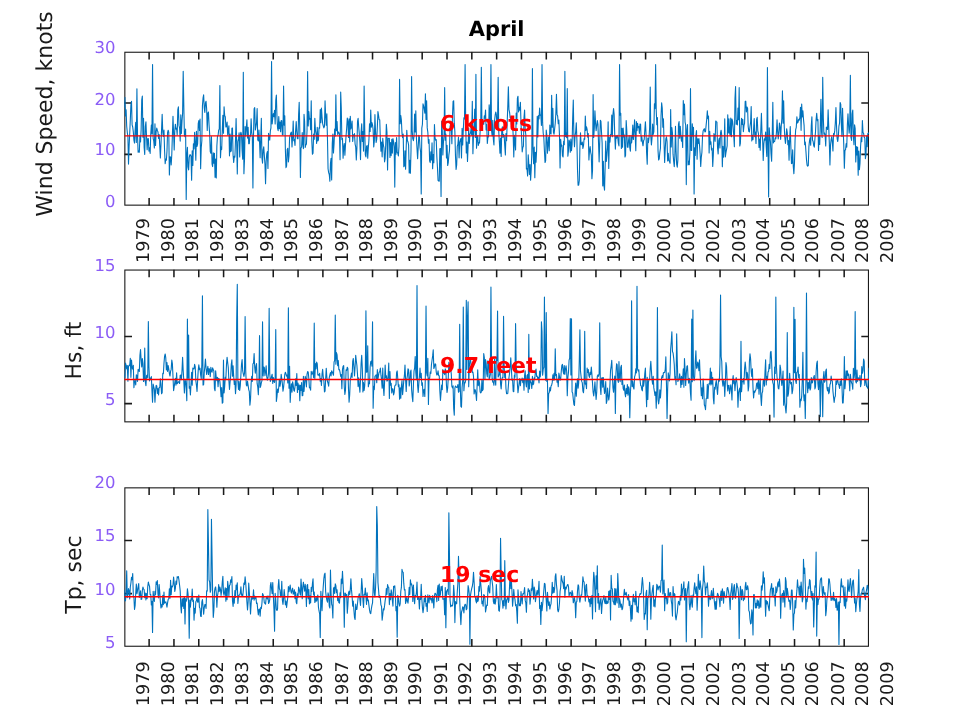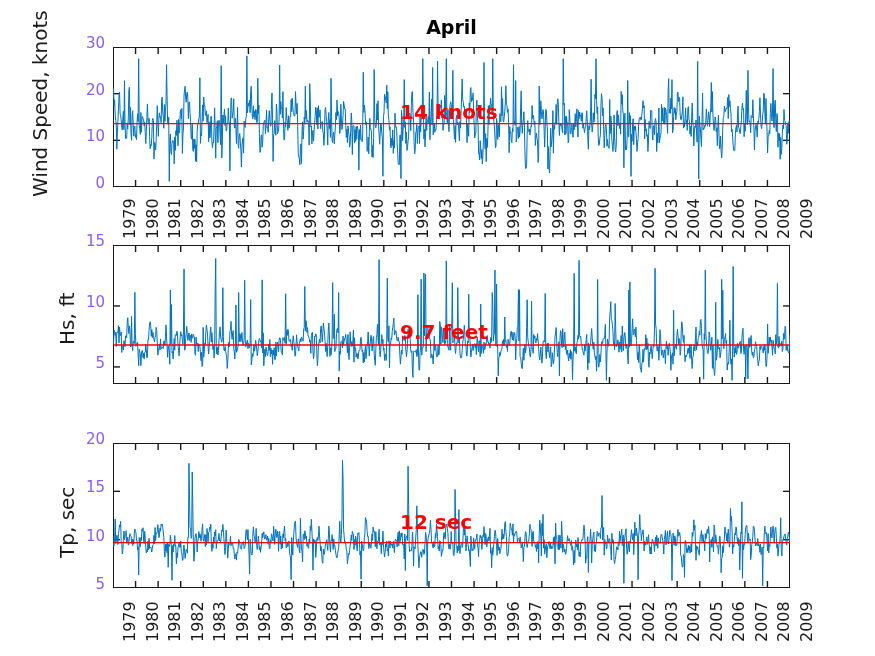--- a/index.html
+++ b/index.html
@@ -151,21 +151,21 @@
         <line x1="609.3000000000001" x2="609.3000000000001" y1="0" y2="7" stroke="#1a1a1a" stroke-width="1.4"></line>
         <line x1="631.8666666666667" x2="631.8666666666667" y1="140" y2="133" stroke="#1a1a1a" stroke-width="1.4"></line>
         <line x1="631.8666666666667" x2="631.8666666666667" y1="0" y2="7" stroke="#1a1a1a" stroke-width="1.4"></line>
         <line x1="654.4333333333334" x2="654.4333333333334" y1="140" y2="133" stroke="#1a1a1a" stroke-width="1.4"></line>
         <line x1="654.4333333333334" x2="654.4333333333334" y1="0" y2="7" stroke="#1a1a1a" stroke-width="1.4"></line>
         <path d="M0.00 50.79L0.55 41.49L1.09 58.39L1.64 52.82L2.19 67.79L2.73 73.52L3.28 77.05L3.82 102.17L4.37 85.89L4.92 74.18L5.46 61.97L6.01 48.24L6.56 45.03L7.10 66.58L7.65 68.46L8.20 72.86L8.74 80.45L9.29 83.07L9.84 71.20L10.38 64.12L10.93 82.61L11.47 33.72L12.02 76.12L12.57 91.40L13.11 90.34L13.66 91.39L14.21 76.53L14.75 82.10L15.30 70.94L15.85 43.88L16.39 40.32L16.94 77.68L17.49 60.53L18.03 86.80L18.58 93.33L19.12 68.16L19.67 63.73L20.22 77.62L20.76 89.16L21.31 79.23L21.86 79.00L22.40 90.36L22.95 87.36L23.50 92.60L24.04 75.11L24.59 66.73L25.13 74.68L25.68 11.67L26.23 78.90L26.77 81.05L27.32 87.45L27.87 65.47L28.41 85.21L28.96 72.77L29.51 69.38L30.05 71.63L30.60 72.89L31.15 78.76L31.69 75.25L32.24 85.48L32.78 96.54L33.33 84.43L33.88 70.45L34.42 56.93L34.97 73.07L35.52 77.04L36.06 71.23L36.61 89.71L37.16 101.73L37.70 97.52L38.25 98.70L38.79 90.42L39.34 73.48L39.89 71.40L40.43 73.29L40.98 112.10L41.53 95.48L42.07 95.88L42.62 103.02L43.17 93.41L43.71 76.11L44.26 58.72L44.81 73.82L45.35 89.32L45.90 71.30L46.44 65.89L46.99 70.39L47.54 69.61L48.08 75.60L48.63 52.87L49.18 50.03L49.72 66.76L50.27 69.58L50.82 81.27L51.36 57.46L51.91 74.44L52.46 63.28L53.00 56.03L53.55 17.73L54.09 48.78L54.64 75.81L55.19 77.28L55.73 70.23L56.28 134.40L56.83 93.09L57.37 86.94L57.92 104.76L58.47 107.47L59.01 96.36L59.56 93.74L60.10 93.67L60.65 95.13L61.20 116.77L61.74 90.09L62.29 103.39L62.84 83.64L63.38 88.39L63.93 73.28L64.48 83.97L65.02 98.72L65.57 72.27L66.12 86.10L66.66 83.81L67.21 65.42L67.75 62.68L68.30 71.65L68.85 61.28L69.39 106.42L69.94 87.23L70.49 80.95L71.03 49.18L71.58 42.26L72.13 39.28L72.67 50.91L73.22 55.27L73.77 46.48L74.31 45.06L74.86 51.82L75.40 71.68L75.95 55.94L76.50 54.85L77.04 66.41L77.59 74.33L78.14 90.70L78.68 92.31L79.23 77.10L79.78 102.22L80.32 104.44L80.87 91.82L81.41 101.45L81.96 92.26L82.51 114.23L83.05 97.63L83.60 114.83L84.15 85.67L84.69 77.03L85.24 76.22L85.79 71.39L86.33 70.14L86.88 30.80L87.43 96.35L87.97 86.59L88.52 88.97L89.06 72.17L89.61 57.87L90.16 74.15L90.70 50.07L91.25 57.97L91.80 59.10L92.34 68.41L92.89 68.07L93.44 63.88L93.98 75.60L94.53 72.01L95.08 67.39L95.62 94.68L96.17 74.77L96.71 90.87L97.26 89.97L97.81 69.62L98.35 69.36L98.90 94.18L99.45 100.67L99.99 95.16L100.54 95.86L101.09 80.32L101.63 60.78L102.18 83.86L102.72 111.17L103.27 81.67L103.82 79.28L104.36 73.67L104.91 95.70L105.46 75.79L106.00 73.19L106.55 75.14L107.10 89.70L107.64 97.69L108.19 18.67L108.74 111.01L109.28 98.29L109.83 67.99L110.37 76.58L110.92 69.05L111.47 61.95L112.01 78.54L112.56 68.79L113.11 83.73L113.65 83.62L114.20 76.10L114.75 76.75L115.29 61.08L115.84 73.26L116.38 76.88L116.93 123.84L117.48 74.89L118.02 51.79L118.57 50.83L119.12 71.22L119.66 68.10L120.21 64.54L120.76 51.72L121.30 80.09L121.85 81.10L122.40 71.30L122.94 82.00L123.49 96.47L124.03 78.80L124.58 60.49L125.13 96.49L125.67 101.34L126.22 89.15L126.77 86.55L127.31 94.41L127.86 102.11L128.41 120.04L128.95 99.82L129.50 92.94L130.05 90.84L130.59 106.14L131.14 74.14L131.68 78.47L132.23 80.41L132.78 71.94L133.32 69.34L133.87 8.87L134.42 65.75L134.96 59.89L135.51 56.16L136.06 59.02L136.60 53.26L137.15 65.68L137.69 44.23L138.24 39.31L138.79 58.91L139.33 69.46L139.88 71.79L140.43 58.86L140.97 69.93L141.52 63.86L142.07 72.65L142.61 62.55L143.16 62.77L143.71 75.41L144.25 75.66L144.80 31.27L145.34 66.73L145.89 58.16L146.44 89.44L146.98 105.42L147.53 103.86L148.08 88.83L148.62 87.85L149.17 100.25L149.72 94.78L150.26 78.14L150.81 76.07L151.36 73.89L151.90 73.11L152.45 86.63L152.99 77.84L153.54 63.15L154.09 80.88L154.63 79.76L155.18 85.28L155.73 71.84L156.27 63.57L156.82 72.46L157.37 79.04L157.91 79.06L158.46 57.08L159.00 45.99L159.55 71.60L160.10 114.41L160.64 87.60L161.19 86.71L161.74 73.60L162.28 83.96L162.83 88.26L163.38 56.99L163.92 63.46L164.47 86.97L165.02 84.79L165.56 84.14L166.11 72.06L166.65 18.07L167.20 67.45L167.75 54.51L168.29 61.32L168.84 60.78L169.39 71.01L169.93 44.63L170.48 81.47L171.03 93.17L171.57 92.29L172.12 74.95L172.67 79.68L173.21 60.56L173.76 71.41L174.30 74.83L174.85 83.32L175.40 68.73L175.94 81.09L176.49 80.28L177.04 69.23L177.58 69.61L178.13 52.59L178.68 64.62L179.22 51.18L179.77 59.36L180.31 65.41L180.86 67.36L181.41 69.27L181.95 68.03L182.50 44.63L183.05 58.26L183.59 66.79L184.14 56.39L184.69 78.53L185.23 106.39L185.78 109.94L186.33 111.68L186.87 117.74L187.42 101.41L187.96 96.81L188.51 116.64L189.06 83.20L189.60 74.87L190.15 92.08L190.70 83.54L191.24 70.37L191.79 76.52L192.34 39.15L192.88 71.87L193.43 63.53L193.97 75.32L194.52 73.03L195.07 73.49L195.61 75.39L196.16 98.17L196.71 36.64L197.25 51.42L197.80 79.90L198.35 78.92L198.89 96.88L199.44 86.78L199.99 83.40L200.53 94.14L201.08 84.76L201.62 76.06L202.17 69.38L202.72 60.36L203.26 63.52L203.81 77.89L204.36 60.97L204.90 81.95L205.45 58.78L206.00 70.24L206.54 68.00L207.09 62.94L207.64 81.68L208.18 75.60L208.73 76.15L209.27 74.47L209.82 83.98L210.37 86.48L210.91 98.35L211.46 87.80L212.01 63.37L212.55 60.60L213.10 68.38L213.65 74.73L214.19 82.93L214.74 98.07L215.28 73.13L215.83 65.44L216.38 81.58L216.92 72.55L217.47 90.37L218.02 31.27L218.56 69.69L219.11 93.77L219.66 95.67L220.20 86.11L220.75 85.19L221.30 96.80L221.84 87.37L222.39 80.18L222.93 65.52L223.48 72.55L224.03 53.02L224.57 68.69L225.12 64.48L225.67 66.56L226.21 71.07L226.76 86.55L227.31 81.07L227.85 57.24L228.40 72.99L228.95 82.51L229.49 79.52L230.04 68.20L230.58 54.47L231.13 57.88L231.68 61.90L232.22 61.97L232.77 79.24L233.32 90.39L233.86 82.21L234.41 95.59L234.96 78.84L235.50 84.80L236.05 87.33L236.59 100.12L237.14 96.93L237.69 83.88L238.23 65.92L238.78 73.08L239.33 107.56L239.87 78.86L240.42 78.73L240.97 78.69L241.51 96.08L242.06 82.64L242.61 94.45L243.15 79.63L243.70 92.16L244.24 79.03L244.79 81.77L245.34 86.22L245.88 123.10L246.43 82.59L246.98 93.15L247.52 78.09L248.07 91.46L248.62 92.15L249.16 94.78L249.71 86.11L250.26 25.20L250.80 65.48L251.35 58.10L251.89 62.17L252.44 73.84L252.99 78.07L253.53 74.87L254.08 104.48L254.63 103.73L255.17 90.00L255.72 106.78L256.27 86.94L256.81 71.39L257.36 80.69L257.90 82.03L258.45 84.82L259.00 110.15L259.54 98.62L260.09 110.45L260.64 90.25L261.18 22.53L261.73 71.72L262.28 79.22L262.82 80.86L263.37 77.13L263.92 56.71L264.46 72.88L265.01 53.79L265.55 78.23L266.10 88.00L266.65 97.20L267.19 86.81L267.74 76.09L268.29 77.60L268.83 87.11L269.38 90.95L269.93 129.27L270.47 69.40L271.02 65.94L271.56 47.37L272.11 49.51L272.66 52.03L273.20 55.99L273.75 38.20L274.30 61.62L274.84 44.71L275.39 69.26L275.94 73.25L276.48 83.21L277.03 79.90L277.58 99.46L278.12 100.78L278.67 91.11L279.21 98.39L279.76 82.93L280.31 106.35L280.85 93.54L281.40 100.93L281.95 66.23L282.49 78.15L283.04 80.54L283.59 79.91L284.13 95.63L284.68 105.05L285.23 116.92L285.77 117.61L286.32 117.68L286.86 88.25L287.41 88.01L287.96 131.60L288.50 63.31L289.05 71.51L289.60 93.91L290.14 82.04L290.69 76.14L291.24 32.67L291.78 80.41L292.33 74.94L292.87 96.65L293.42 85.06L293.97 103.48L294.51 100.77L295.06 93.85L295.61 89.89L296.15 67.68L296.70 66.12L297.25 68.19L297.79 83.72L298.34 58.29L298.89 45.21L299.43 44.59L299.98 65.18L300.52 72.79L301.07 94.63L301.62 107.04L302.16 102.91L302.71 86.00L303.26 84.02L303.80 77.56L304.35 96.49L304.90 82.40L305.44 80.49L305.99 78.88L306.54 96.61L307.08 69.60L307.63 84.85L308.17 71.29L308.72 60.03L309.27 61.28L309.81 11.67L310.36 63.44L310.91 92.01L311.45 82.06L312.00 99.84L312.55 85.72L313.09 69.46L313.64 83.48L314.18 75.09L314.73 74.08L315.28 69.51L315.82 75.97L316.37 45.14L316.92 92.70L317.46 75.43L318.01 67.36L318.56 52.25L319.10 77.93L319.65 20.53L320.20 87.80L320.74 79.19L321.29 76.46L321.83 85.22L322.38 82.65L322.93 82.91L323.47 72.77L324.02 67.84L324.57 14.13L325.11 66.84L325.66 64.66L326.21 64.07L326.75 66.15L327.30 58.25L327.85 60.51L328.39 52.98L328.94 71.08L329.48 66.14L330.03 83.41L330.58 77.16L331.12 77.43L331.67 48.36L332.22 54.98L332.76 69.17L333.31 11.67L333.86 71.66L334.40 76.49L334.95 62.34L335.49 79.47L336.04 84.73L336.59 62.81L337.13 57.73L337.68 54.81L338.23 57.27L338.77 67.82L339.32 63.66L339.87 23.33L340.41 72.50L340.96 81.85L341.51 92.18L342.05 78.59L342.60 95.25L343.14 71.21L343.69 68.29L344.24 78.01L344.78 75.25L345.33 76.17L345.88 85.68L346.42 93.93L346.97 74.37L347.52 80.90L348.06 64.75L348.61 49.83L349.15 31.95L349.70 52.64L350.25 55.17L350.79 60.22L351.34 59.52L351.89 66.43L352.43 66.23L352.98 62.97L353.53 76.48L354.07 95.66L354.62 76.05L355.17 82.21L355.71 89.29L356.26 55.77L356.80 65.72L357.35 42.49L357.90 40.52L358.44 54.84L358.99 50.63L359.54 53.21L360.08 45.91L360.63 64.54L361.18 78.02L361.72 91.04L362.27 87.09L362.82 86.01L363.36 59.87L363.91 53.15L364.45 71.09L365.00 75.30L365.55 106.61L366.09 106.18L366.64 112.96L367.19 93.65L367.73 101.91L368.28 111.50L368.83 102.52L369.37 116.93L369.92 107.02L370.46 92.07L371.01 15.40L371.56 88.12L372.10 101.79L372.65 86.71L373.20 114.58L373.74 91.42L374.29 100.48L374.84 89.30L375.38 58.82L375.93 77.60L376.48 58.10L377.02 61.08L377.57 51.32L378.11 57.63L378.66 57.54L379.21 66.96L379.75 11.67L380.30 64.49L380.85 74.38L381.39 78.15L381.94 90.21L382.49 100.74L383.03 99.25L383.58 71.29L384.13 75.96L384.67 92.38L385.22 83.89L385.76 77.48L386.31 90.02L386.86 66.61L387.40 74.08L387.95 74.81L388.50 39.71L389.04 68.71L389.59 51.45L390.14 73.38L390.68 75.09L391.23 69.92L391.77 64.84L392.32 56.17L392.87 38.71L393.41 57.20L393.96 58.49L394.51 65.55L395.05 62.13L395.60 75.52L396.15 105.69L396.69 79.57L397.24 85.94L397.79 84.92L398.33 94.68L398.88 95.69L399.42 81.53L399.97 84.50L400.52 17.73L401.06 77.16L401.61 73.94L402.16 78.21L402.70 33.55L403.25 95.03L403.80 89.89L404.34 80.33L404.89 81.99L405.44 91.40L405.98 79.51L406.53 89.92L407.07 84.37L407.62 60.57L408.17 43.89L408.71 76.49L409.26 86.30L409.81 76.27L410.35 72.81L410.90 64.69L411.45 80.16L411.99 107.01L412.54 121.37L413.08 121.38L413.63 117.13L414.18 87.34L414.72 73.67L415.27 84.42L415.82 84.51L416.36 82.12L416.91 87.91L417.46 85.43L418.00 78.89L418.55 79.68L419.10 58.50L419.64 71.64L420.19 68.29L420.73 70.59L421.28 77.74L421.83 74.42L422.37 98.49L422.92 89.96L423.47 86.22L424.01 91.48L424.56 93.95L425.11 115.48L425.65 107.88L426.20 39.06L426.74 77.87L427.29 69.44L427.84 53.71L428.38 64.28L428.93 71.83L429.48 67.29L430.02 62.50L430.57 66.01L431.12 82.88L431.66 100.13L432.21 82.03L432.76 62.27L433.30 63.31L433.85 73.58L434.39 83.01L434.94 121.97L435.49 99.64L436.03 121.47L436.58 125.92L437.13 104.72L437.67 81.22L438.22 99.84L438.77 94.05L439.31 87.23L439.86 63.62L440.41 106.17L440.95 78.15L441.50 82.35L442.04 75.39L442.59 75.74L443.14 57.53L443.68 77.37L444.23 57.07L444.78 51.75L445.32 57.05L445.87 75.70L446.42 88.53L446.96 76.59L447.51 78.74L448.05 76.10L448.60 77.71L449.15 83.45L449.69 85.72L450.24 11.67L450.79 57.72L451.33 56.06L451.88 88.05L452.43 69.59L452.97 86.79L453.52 69.37L454.07 77.40L454.61 75.71L455.16 95.71L455.70 94.14L456.25 62.65L456.80 71.36L457.34 86.72L457.89 86.75L458.44 80.45L458.98 76.21L459.53 87.31L460.08 90.38L460.62 76.45L461.17 82.85L461.72 77.99L462.26 66.60L462.81 79.88L463.35 71.70L463.90 61.86L464.45 76.46L464.99 90.09L465.54 63.51L466.09 71.74L466.63 65.11L467.18 69.12L467.73 68.06L468.27 74.34L468.82 65.66L469.36 65.92L469.91 81.28L470.46 77.09L471.00 82.36L471.55 85.56L472.10 80.82L472.64 79.89L473.19 71.27L473.74 63.76L474.28 73.97L474.83 92.16L475.38 102.25L475.92 78.59L476.47 82.74L477.01 78.23L477.56 69.36L478.11 32.20L478.65 76.89L479.20 84.85L479.75 78.44L480.29 65.81L480.84 75.19L481.39 72.70L481.93 47.27L482.48 51.71L483.03 11.67L483.57 53.52L484.12 66.40L484.66 59.93L485.21 89.90L485.76 98.51L486.30 97.37L486.85 91.48L487.40 87.67L487.94 58.23L488.49 46.55L489.04 51.32L489.58 68.66L490.13 60.90L490.67 82.52L491.22 100.79L491.77 88.31L492.31 79.20L492.86 77.36L493.41 81.71L493.95 99.33L494.50 92.45L495.05 98.86L495.59 99.77L496.14 101.38L496.69 52.48L497.23 86.70L497.78 69.06L498.32 73.86L498.87 93.14L499.42 99.51L499.96 104.54L500.51 94.85L501.06 67.91L501.60 90.38L502.15 102.17L502.70 104.90L503.24 98.32L503.79 66.04L504.33 63.46L504.88 78.69L505.43 67.84L505.97 75.79L506.52 81.45L507.07 77.12L507.61 87.13L508.16 44.45L508.71 57.18L509.25 47.70L509.80 63.97L510.35 66.71L510.89 120.81L511.44 71.38L511.98 66.18L512.53 102.90L513.08 99.60L513.62 102.64L514.17 91.58L514.72 33.60L515.26 89.67L515.81 89.73L516.36 65.58L516.90 76.60L517.45 68.68L518.00 129.36L518.54 87.36L519.09 94.24L519.63 76.32L520.18 71.67L520.73 97.70L521.27 79.13L521.82 83.38L522.37 78.95L522.91 84.78L523.46 92.36L524.01 104.33L524.55 96.00L525.10 91.47L525.64 77.26L526.19 72.16L526.74 70.84L527.28 69.99L527.83 72.93L528.38 72.55L528.92 67.02L529.47 61.36L530.02 53.66L530.56 60.96L531.11 58.59L531.66 91.98L532.20 72.46L532.75 84.02L533.29 81.94L533.84 89.35L534.39 87.75L534.93 104.42L535.48 93.92L536.03 74.43L536.57 76.81L537.12 81.50L537.67 62.98L538.21 63.58L538.76 64.06L539.31 87.31L539.85 93.06L540.40 80.79L540.94 78.48L541.49 87.59L542.04 73.68L542.58 71.41L543.13 76.04L543.68 104.53L544.22 86.07L544.77 95.98L545.32 87.67L545.86 61.03L546.41 95.73L546.95 91.73L547.50 88.76L548.05 85.67L548.59 57.40L549.14 73.95L549.69 60.90L550.23 73.86L550.78 75.96L551.33 60.33L551.87 77.29L552.42 61.13L552.97 63.06L553.51 68.50L554.06 76.68L554.60 86.35L555.15 42.71L555.70 31.61L556.24 66.01L556.79 62.65L557.34 66.56L557.88 51.17L558.43 61.79L558.98 32.67L559.52 85.78L560.07 83.24L560.62 69.63L561.16 60.47L561.71 66.12L562.25 61.43L562.80 72.70L563.35 67.18L563.89 64.87L564.44 45.30L564.99 44.99L565.53 54.70L566.08 50.21L566.63 51.32L567.17 68.01L567.72 72.45L568.26 72.96L568.81 68.00L569.36 64.15L569.90 49.82L570.45 81.07L571.00 76.01L571.54 79.95L572.09 70.04L572.64 60.82L573.18 77.16L573.73 72.97L574.28 83.41L574.82 61.62L575.37 59.64L575.91 72.04L576.46 74.17L577.01 87.04L577.55 79.49L578.10 89.54L578.65 71.01L579.19 56.09L579.74 73.93L580.29 79.68L580.83 98.92L581.38 83.92L581.92 79.23L582.47 80.38L583.02 73.02L583.56 86.05L584.11 95.15L584.66 14.33L585.20 85.34L585.75 132.07L586.30 69.20L586.84 77.51L587.39 82.03L587.94 92.69L588.48 99.51L589.03 75.22L589.57 45.96L590.12 82.90L590.67 81.56L591.21 81.67L591.76 78.17L592.31 79.20L592.85 73.40L593.40 61.96L593.95 72.50L594.49 79.24L595.04 73.44L595.59 64.76L596.13 68.30L596.68 79.67L597.22 67.77L597.77 60.78L598.32 35.47L598.86 65.00L599.41 44.63L599.96 68.38L600.50 78.15L601.05 83.50L601.60 77.91L602.14 69.99L602.69 73.48L603.23 84.57L603.78 80.79L604.33 98.58L604.87 79.42L605.42 67.97L605.97 86.45L606.51 101.73L607.06 101.43L607.61 89.09L608.15 104.17L608.70 110.95L609.25 101.20L609.79 80.03L610.34 70.76L610.88 68.75L611.43 59.12L611.98 64.75L612.52 64.01L613.07 61.47L613.62 62.13L614.16 59.48L614.71 50.48L615.26 71.49L615.80 47.60L616.35 59.41L616.90 53.79L617.44 61.29L617.99 66.94L618.53 84.61L619.08 82.19L619.63 90.12L620.17 98.10L620.72 103.11L621.27 104.01L621.81 103.55L622.36 86.27L622.91 80.93L623.45 78.24L624.00 85.09L624.54 67.09L625.09 59.15L625.64 80.21L626.18 81.57L626.73 85.22L627.28 86.72L627.82 79.42L628.37 72.76L628.92 61.44L629.46 56.03L630.01 62.79L630.56 61.60L631.10 89.70L631.65 76.77L632.19 84.34L632.74 65.87L633.29 43.35L633.83 72.78L634.38 77.95L634.93 23.33L635.47 59.81L636.02 75.03L636.57 73.89L637.11 76.03L637.66 85.72L638.21 68.52L638.75 69.31L639.30 70.73L639.84 52.76L640.39 68.35L640.94 82.99L641.48 102.92L642.03 84.84L642.58 79.85L643.12 77.27L643.67 82.27L644.22 90.16L644.76 74.40L645.31 75.58L645.85 71.78L646.40 64.48L646.95 50.73L647.49 67.90L648.04 78.95L648.59 81.68L649.13 76.95L649.68 67.60L650.23 64.92L650.77 46.19L651.32 47.89L651.87 66.43L652.41 77.03L652.96 51.47L653.50 69.54L654.05 84.26L654.60 105.93L655.14 89.77L655.69 89.01L656.24 83.55L656.78 86.78L657.33 66.57L657.88 56.41L658.42 66.86L658.97 74.11L659.51 66.87L660.06 21.50L660.61 77.96L661.15 80.62L661.70 56.43L662.25 53.08L662.79 76.73L663.34 84.52L663.89 66.47L664.43 69.98L664.98 100.23L665.53 86.27L666.07 93.92L666.62 86.58L667.16 112.28L667.71 90.32L668.26 107.37L668.80 101.53L669.35 86.26L669.90 78.08L670.44 81.83L670.99 62.54L671.54 73.51L672.08 74.30L672.63 77.66L673.18 78.54L673.72 97.28L674.27 93.56L674.81 76.62L675.36 86.27L675.91 74.30L676.45 74.30L677.00 73.49" fill="none" stroke="#0072BD" stroke-width="1" stroke-linejoin="round"></path>
         <line x1="0" x2="677" y1="76.53333333333333" y2="76.53333333333333" stroke="#FF0000" stroke-width="1.3"></line>
       </svg>
   </div>
   <div class="ylabel" style="left:28px; top:197px;">Wind Speed, knots</div>
-  <div class="mean-annotation" style="left:400px; top:100px;">14 knots</div>
+  <div class="mean-annotation" style="left:400px; top:100px;">6 knots</div>
 
   <div class="panel" style="left:113px; top:245px; width:677px; height:139px;">
     <div class="axes-frame"></div>
     <svg class="plot-svg" id="svg-p1" width="677" height="139">
         <line x1="0" x2="7" y1="121.9298245614035" y2="121.9298245614035" stroke="#1a1a1a" stroke-width="1.4"></line>
         <line x1="677" x2="670" y1="121.9298245614035" y2="121.9298245614035" stroke="#1a1a1a" stroke-width="1.4"></line>
         <line x1="0" x2="7" y1="60.96491228070175" y2="60.96491228070175" stroke="#1a1a1a" stroke-width="1.4"></line>
         <line x1="677" x2="670" y1="60.96491228070175" y2="60.96491228070175" stroke="#1a1a1a" stroke-width="1.4"></line>
         <line x1="22.566666666666666" x2="22.566666666666666" y1="139" y2="132" stroke="#1a1a1a" stroke-width="1.4"></line>
         <line x1="22.566666666666666" x2="22.566666666666666" y1="0" y2="7" stroke="#1a1a1a" stroke-width="1.4"></line>
@@ -295,21 +295,21 @@
         <line x1="609.3000000000001" x2="609.3000000000001" y1="0" y2="7" stroke="#1a1a1a" stroke-width="1.4"></line>
         <line x1="631.8666666666667" x2="631.8666666666667" y1="145" y2="138" stroke="#1a1a1a" stroke-width="1.4"></line>
         <line x1="631.8666666666667" x2="631.8666666666667" y1="0" y2="7" stroke="#1a1a1a" stroke-width="1.4"></line>
         <line x1="654.4333333333334" x2="654.4333333333334" y1="145" y2="138" stroke="#1a1a1a" stroke-width="1.4"></line>
         <line x1="654.4333333333334" x2="654.4333333333334" y1="0" y2="7" stroke="#1a1a1a" stroke-width="1.4"></line>
         <path d="M0.00 93.42L0.55 103.36L1.09 103.14L1.64 95.00L2.19 75.97L2.73 100.43L3.28 97.02L3.82 92.09L4.37 94.11L4.92 101.54L5.46 90.66L6.01 87.01L6.56 81.88L7.10 84.08L7.65 78.43L8.20 99.10L8.74 100.25L9.29 111.01L9.84 107.50L10.38 96.37L10.93 88.04L11.47 96.80L12.02 93.90L12.57 90.36L13.11 87.58L13.66 100.15L14.21 97.91L14.75 94.17L15.30 101.97L15.85 101.67L16.39 93.97L16.94 90.65L17.49 92.60L18.03 93.04L18.58 100.30L19.12 96.21L19.67 102.50L20.22 96.55L20.76 101.22L21.31 90.14L21.86 86.06L22.40 88.64L22.95 89.89L23.50 97.42L24.04 97.39L24.59 107.01L25.13 103.70L25.68 132.06L26.23 94.50L26.77 100.65L27.32 103.76L27.87 94.64L28.41 97.54L28.96 85.94L29.51 88.28L30.05 84.81L30.60 96.88L31.15 100.51L31.69 88.37L32.24 95.52L32.78 104.26L33.33 109.78L33.88 106.71L34.42 108.84L34.97 98.19L35.52 106.63L36.06 95.31L36.61 105.34L37.16 104.71L37.70 104.01L38.25 105.91L38.79 108.99L39.34 105.11L39.89 101.88L40.43 101.36L40.98 92.33L41.53 100.84L42.07 84.51L42.62 97.54L43.17 89.74L43.71 90.57L44.26 88.98L44.81 81.67L45.35 86.76L45.90 94.66L46.44 91.94L46.99 85.17L47.54 88.20L48.08 81.25L48.63 82.23L49.18 81.06L49.72 84.59L50.27 89.09L50.82 94.15L51.36 108.53L51.91 114.16L52.46 101.38L53.00 108.01L53.55 100.82L54.09 110.07L54.64 99.86L55.19 124.20L55.73 101.15L56.28 103.60L56.83 101.32L57.37 92.17L57.92 96.57L58.47 105.35L59.01 137.23L59.56 102.60L60.10 109.07L60.65 101.24L61.20 102.43L61.74 92.56L62.29 103.80L62.84 102.68L63.38 120.73L63.93 109.98L64.48 114.35L65.02 104.03L65.57 103.13L66.12 99.59L66.66 104.41L67.21 104.34L67.75 97.85L68.30 109.10L68.85 109.91L69.39 117.15L69.94 117.38L70.49 104.42L71.03 102.04L71.58 108.12L72.13 115.41L72.67 109.74L73.22 106.54L73.77 106.65L74.31 110.18L74.86 94.17L75.40 94.41L75.95 20.30L76.50 51.52L77.04 84.25L77.59 86.06L78.14 95.42L78.68 93.18L79.23 29.00L79.78 62.95L80.32 97.59L80.87 118.23L81.41 112.00L81.96 95.03L82.51 91.55L83.05 90.55L83.60 95.96L84.15 109.01L84.69 98.82L85.24 95.65L85.79 88.51L86.33 94.61L86.88 90.76L87.43 92.83L87.97 98.30L88.52 94.14L89.06 86.06L89.61 80.86L90.16 95.95L90.70 98.21L91.25 94.63L91.80 91.28L92.34 103.60L92.89 92.11L93.44 102.07L93.98 85.49L94.53 90.48L95.08 98.90L95.62 89.19L96.17 88.65L96.71 84.03L97.26 86.27L97.81 81.19L98.35 103.00L98.90 108.31L99.45 100.30L99.99 105.32L100.54 93.97L101.09 100.09L101.63 88.97L102.18 93.00L102.72 86.73L103.27 105.54L103.82 99.00L104.36 97.95L104.91 97.91L105.46 95.94L106.00 90.38L106.55 98.02L107.10 97.21L107.64 98.95L108.19 93.90L108.74 87.08L109.28 88.32L109.83 81.41L110.37 86.72L110.92 95.47L111.47 104.33L112.01 111.60L112.56 104.19L113.11 87.15L113.65 95.21L114.20 103.09L114.75 115.19L115.29 105.96L115.84 99.32L116.38 101.70L116.93 101.26L117.48 93.14L118.02 102.69L118.57 98.92L119.12 101.35L119.66 99.79L120.21 105.67L120.76 105.31L121.30 111.48L121.85 116.06L122.40 111.04L122.94 110.64L123.49 117.10L124.03 109.18L124.58 110.24L125.13 105.40L125.67 96.55L126.22 97.64L126.77 100.15L127.31 104.91L127.86 105.56L128.41 106.22L128.95 100.88L129.50 99.09L130.05 101.40L130.59 98.65L131.14 105.59L131.68 104.61L132.23 102.14L132.78 89.44L133.32 86.50L133.87 92.10L134.42 96.76L134.96 86.58L135.51 99.28L136.06 111.15L136.60 130.82L137.15 96.29L137.69 102.15L138.24 110.93L138.79 112.04L139.33 110.58L139.88 90.36L140.43 83.87L140.97 92.28L141.52 93.39L142.07 99.58L142.61 98.28L143.16 85.39L143.71 102.70L144.25 106.47L144.80 101.17L145.34 93.04L145.89 98.99L146.44 106.84L146.98 103.51L147.53 109.29L148.08 104.67L148.62 99.94L149.17 90.18L149.72 94.81L150.26 91.66L150.81 88.81L151.36 94.07L151.90 96.22L152.45 93.60L152.99 91.69L153.54 97.12L154.09 96.20L154.63 93.09L155.18 101.20L155.73 95.31L156.27 104.61L156.82 105.84L157.37 96.80L157.91 99.86L158.46 90.78L159.00 92.39L159.55 95.77L160.10 98.08L160.64 83.38L161.19 91.41L161.74 101.35L162.28 90.73L162.83 86.25L163.38 90.62L163.92 94.50L164.47 88.09L165.02 93.76L165.56 108.28L166.11 89.30L166.65 88.38L167.20 101.32L167.75 92.89L168.29 106.09L168.84 98.61L169.39 105.06L169.93 90.93L170.48 94.73L171.03 87.41L171.57 83.12L172.12 97.83L172.67 95.14L173.21 104.75L173.76 103.40L174.30 99.50L174.85 103.47L175.40 100.68L175.94 97.89L176.49 108.90L177.04 112.42L177.58 115.04L178.13 136.58L178.68 94.57L179.22 104.73L179.77 112.09L180.31 98.46L180.86 90.16L181.41 82.99L181.95 79.15L182.50 78.08L183.05 94.95L183.59 99.61L184.14 102.60L184.69 104.44L185.23 95.86L185.78 98.43L186.33 108.04L186.87 109.75L187.42 75.25L187.96 96.27L188.51 106.29L189.06 108.23L189.60 118.78L190.15 92.15L190.70 90.92L191.24 96.52L191.79 87.80L192.34 89.44L192.88 95.72L193.43 93.12L193.97 103.08L194.52 100.28L195.07 104.80L195.61 105.27L196.16 95.96L196.71 100.34L197.25 83.36L197.80 87.57L198.35 76.27L198.89 87.44L199.44 98.92L199.99 127.14L200.53 96.08L201.08 96.45L201.62 98.92L202.17 97.42L202.72 114.48L203.26 106.97L203.81 96.11L204.36 94.43L204.90 97.56L205.45 92.79L206.00 83.23L206.54 93.03L207.09 99.01L207.64 107.98L208.18 103.49L208.73 111.63L209.27 118.22L209.82 120.16L210.37 106.11L210.91 111.10L211.46 111.10L212.01 105.59L212.55 100.38L213.10 98.99L213.65 96.76L214.19 102.36L214.74 107.34L215.28 96.17L215.83 83.01L216.38 90.04L216.92 102.21L217.47 109.15L218.02 97.20L218.56 97.64L219.11 91.62L219.66 99.04L220.20 106.55L220.75 95.88L221.30 103.20L221.84 102.45L222.39 107.30L222.93 111.44L223.48 114.11L224.03 114.81L224.57 110.63L225.12 107.35L225.67 105.11L226.21 91.49L226.76 78.34L227.31 95.90L227.85 99.79L228.40 91.53L228.95 75.85L229.49 17.40L230.04 34.98L230.58 86.29L231.13 92.93L231.68 100.17L232.22 98.68L232.77 100.94L233.32 106.84L233.86 108.36L234.41 120.83L234.96 116.00L235.50 110.51L236.05 111.52L236.59 107.83L237.14 102.99L237.69 99.84L238.23 92.04L238.78 97.49L239.33 88.40L239.87 90.45L240.42 91.12L240.97 106.63L241.51 96.62L242.06 102.24L242.61 93.27L243.15 95.59L243.70 102.84L244.24 107.99L244.79 90.08L245.34 90.75L245.88 89.51L246.43 97.92L246.98 112.14L247.52 108.38L248.07 136.21L248.62 98.15L249.16 100.51L249.71 105.61L250.26 107.95L250.80 105.98L251.35 94.53L251.89 91.01L252.44 74.55L252.99 77.06L253.53 77.19L254.08 87.60L254.63 93.40L255.17 93.00L255.72 105.57L256.27 103.43L256.81 99.54L257.36 103.14L257.90 105.27L258.45 99.72L259.00 90.92L259.54 97.47L260.09 84.13L260.64 88.45L261.18 87.87L261.73 90.92L262.28 103.75L262.82 88.78L263.37 99.08L263.92 105.77L264.46 98.46L265.01 99.11L265.55 95.94L266.10 86.23L266.65 102.06L267.19 99.24L267.74 101.60L268.29 110.67L268.83 99.21L269.38 102.03L269.93 88.07L270.47 101.35L271.02 109.34L271.56 114.07L272.11 109.67L272.66 100.99L273.20 103.94L273.75 98.13L274.30 108.01L274.84 105.59L275.39 112.86L275.94 97.72L276.48 102.42L277.03 105.06L277.58 98.17L278.12 100.35L278.67 102.42L279.21 101.15L279.76 105.14L280.31 98.32L280.85 102.47L281.40 109.58L281.95 98.63L282.49 96.28L283.04 96.68L283.59 98.36L284.13 103.94L284.68 92.55L285.23 89.18L285.77 102.78L286.32 87.92L286.86 98.81L287.41 97.37L287.96 90.17L288.50 93.63L289.05 89.85L289.60 101.81L290.14 101.83L290.69 101.13L291.24 115.90L291.78 91.06L292.33 127.60L292.87 94.39L293.42 94.24L293.97 92.70L294.51 97.37L295.06 23.20L295.61 61.49L296.15 102.56L296.70 108.55L297.25 107.19L297.79 107.76L298.34 107.87L298.89 103.63L299.43 89.11L299.98 96.82L300.52 122.98L301.07 103.90L301.62 105.57L302.16 105.83L302.71 95.04L303.26 87.28L303.80 62.83L304.35 80.41L304.90 102.09L305.44 115.38L305.99 124.81L306.54 113.42L307.08 112.00L307.63 108.69L308.17 109.17L308.72 114.21L309.27 107.81L309.81 106.37L310.36 106.68L310.91 111.38L311.45 110.44L312.00 100.47L312.55 89.43L313.09 92.20L313.64 97.82L314.18 142.65L314.73 98.20L315.28 94.61L315.82 92.02L316.37 90.14L316.92 86.15L317.46 77.33L318.01 85.95L318.56 99.21L319.10 99.73L319.65 103.49L320.20 105.09L320.74 98.53L321.29 103.85L321.83 102.55L322.38 90.31L322.93 94.54L323.47 81.23L324.02 87.16L324.57 93.60L325.11 105.75L325.66 103.53L326.21 108.10L326.75 97.59L327.30 98.07L327.85 101.46L328.39 113.38L328.94 110.16L329.48 106.96L330.03 107.43L330.58 92.20L331.12 89.36L331.67 94.70L332.22 96.13L332.76 84.81L333.31 82.86L333.86 80.96L334.40 85.66L334.95 90.20L335.49 103.70L336.04 105.80L336.59 101.25L337.13 106.25L337.68 103.19L338.23 88.42L338.77 100.64L339.32 100.16L339.87 99.83L340.41 111.95L340.96 112.64L341.51 105.42L342.05 46.40L342.60 77.22L343.14 102.12L343.69 103.25L344.24 109.91L344.78 103.01L345.33 107.72L345.88 66.70L346.42 102.52L346.97 110.54L347.52 102.48L348.06 101.48L348.61 98.98L349.15 104.60L349.70 102.60L350.25 89.08L350.79 76.76L351.34 92.09L351.89 84.14L352.43 94.53L352.98 108.01L353.53 101.33L354.07 92.84L354.62 99.47L355.17 101.89L355.71 107.71L356.26 106.58L356.80 113.02L357.35 123.58L357.90 93.10L358.44 100.84L358.99 107.72L359.54 106.08L360.08 107.64L360.63 94.87L361.18 101.15L361.72 106.13L362.27 96.89L362.82 97.00L363.36 95.57L363.91 91.08L364.45 102.80L365.00 104.91L365.55 113.62L366.09 99.66L366.64 97.34L367.19 92.00L367.73 94.73L368.28 93.52L368.83 106.36L369.37 100.22L369.92 92.32L370.46 93.65L371.01 83.54L371.56 92.26L372.10 101.59L372.65 90.61L373.20 93.92L373.74 103.96L374.29 99.92L374.84 95.92L375.38 93.75L375.93 98.02L376.48 93.80L377.02 85.35L377.57 110.16L378.11 107.57L378.66 124.73L379.21 104.60L379.75 112.28L380.30 106.76L380.85 100.50L381.39 93.89L381.94 87.27L382.49 87.73L383.03 96.27L383.58 102.66L384.13 112.37L384.67 95.56L385.22 101.92L385.76 107.31L386.31 104.20L386.86 110.67L387.40 107.69L387.95 105.77L388.50 97.82L389.04 86.29L389.59 96.30L390.14 90.96L390.68 95.68L391.23 91.97L391.77 80.94L392.32 78.56L392.87 88.47L393.41 93.70L393.96 111.46L394.51 113.19L395.05 111.08L395.60 105.45L396.15 94.64L396.69 91.12L397.24 80.32L397.79 83.44L398.33 85.88L398.88 87.50L399.42 92.18L399.97 80.90L400.52 99.96L401.06 90.75L401.61 92.53L402.16 90.53L402.70 88.94L403.25 88.36L403.80 90.31L404.34 98.89L404.89 96.45L405.44 95.43L405.98 96.32L406.53 99.63L407.07 93.92L407.62 96.29L408.17 104.96L408.71 102.80L409.26 100.30L409.81 104.95L410.35 118.64L410.90 104.39L411.45 103.68L411.99 94.39L412.54 88.58L413.08 89.65L413.63 100.94L414.18 104.48L414.72 100.56L415.27 97.69L415.82 98.07L416.36 90.95L416.91 81.31L417.46 85.55L418.00 86.00L418.55 94.59L419.10 103.44L419.64 89.50L420.19 88.24L420.73 98.26L421.28 98.54L421.83 99.56L422.37 104.21L422.92 101.91L423.47 108.49L424.01 100.37L424.56 105.83L425.11 98.40L425.65 119.76L426.20 91.21L426.74 77.16L427.29 81.98L427.84 95.20L428.38 113.04L428.93 80.44L429.48 92.45L430.02 71.33L430.57 105.14L431.12 96.59L431.66 111.17L432.21 107.23L432.76 102.78L433.30 100.93L433.85 114.70L434.39 106.59L434.94 102.64L435.49 101.17L436.03 98.45L436.58 103.87L437.13 105.72L437.67 100.10L438.22 105.89L438.77 103.47L439.31 105.52L439.86 104.81L440.41 94.52L440.95 101.89L441.50 93.64L442.04 120.67L442.59 80.04L443.14 91.72L443.68 92.48L444.23 103.49L444.78 104.47L445.32 106.76L445.87 92.05L446.42 106.65L446.96 92.29L447.51 102.50L448.05 105.20L448.60 78.30L449.15 91.30L449.69 109.26L450.24 101.21L450.79 104.11L451.33 109.06L451.88 106.07L452.43 111.33L452.97 110.35L453.52 105.48L454.07 98.09L454.61 92.62L455.16 97.95L455.70 97.47L456.25 95.54L456.80 98.48L457.34 100.74L457.89 102.50L458.44 97.50L458.98 107.34L459.53 103.41L460.08 110.49L460.62 121.79L461.17 107.38L461.72 119.79L462.26 102.32L462.81 97.17L463.35 104.00L463.90 101.26L464.45 106.86L464.99 94.58L465.54 103.05L466.09 113.11L466.63 108.89L467.18 113.99L467.73 100.06L468.27 98.76L468.82 96.66L469.36 97.22L469.91 96.00L470.46 88.39L471.00 82.14L471.55 88.42L472.10 99.76L472.64 120.21L473.19 114.67L473.74 115.07L474.28 96.62L474.83 93.70L475.38 129.55L475.92 100.93L476.47 99.99L477.01 97.28L477.56 86.35L478.11 96.17L478.65 119.83L479.20 102.50L479.75 96.21L480.29 91.94L480.84 88.99L481.39 108.11L481.93 102.27L482.48 108.79L483.03 99.05L483.57 98.92L484.12 88.27L484.66 89.49L485.21 93.32L485.76 90.83L486.30 89.84L486.85 90.92L487.40 95.41L487.94 84.72L488.49 84.49L489.04 52.50L489.58 97.06L490.13 91.48L490.67 84.41L491.22 112.22L491.77 96.55L492.31 100.71L492.86 99.66L493.41 105.97L493.95 105.02L494.50 92.05L495.05 97.61L495.59 99.19L496.14 95.66L496.69 95.96L497.23 103.31L497.78 106.43L498.32 117.08L498.87 90.29L499.42 99.01L499.96 96.54L500.51 97.34L501.06 117.33L501.60 120.58L502.15 116.78L502.70 113.62L503.24 107.41L503.79 103.69L504.33 104.81L504.88 107.03L505.43 98.62L505.97 102.60L506.52 88.02L507.07 98.69L507.61 92.71L508.16 91.75L508.71 85.96L509.25 102.49L509.80 93.86L510.35 91.97L510.89 140.31L511.44 98.28L511.98 93.28L512.53 88.78L513.08 85.72L513.62 105.42L514.17 111.18L514.72 106.11L515.26 98.48L515.81 105.10L516.36 108.91L516.90 97.95L517.45 99.40L518.00 91.57L518.54 86.73L519.09 93.37L519.63 96.76L520.18 90.53L520.73 111.66L521.27 99.19L521.82 79.13L522.37 90.47L522.91 92.77L523.46 85.11L524.01 89.83L524.55 94.42L525.10 136.64L525.64 92.32L526.19 87.11L526.74 71.53L527.28 84.97L527.83 87.20L528.38 97.82L528.92 90.72L529.47 90.92L530.02 86.80L530.56 94.24L531.11 108.07L531.66 98.29L532.20 99.91L532.75 102.11L533.29 97.94L533.84 93.87L534.39 101.32L534.93 99.91L535.48 91.72L536.03 99.82L536.57 105.68L537.12 110.98L537.67 103.90L538.21 110.90L538.76 100.08L539.31 96.29L539.85 97.65L540.40 99.54L540.94 102.04L541.49 108.56L542.04 98.17L542.58 94.21L543.13 102.83L543.68 92.20L544.22 95.99L544.77 105.33L545.32 94.84L545.86 98.67L546.41 99.22L546.95 100.40L547.50 99.03L548.05 91.63L548.59 91.08L549.14 93.96L549.69 97.30L550.23 101.70L550.78 111.01L551.33 96.37L551.87 92.69L552.42 87.39L552.97 101.91L553.51 100.10L554.06 91.20L554.60 88.35L555.15 100.12L555.70 100.90L556.24 94.29L556.79 87.30L557.34 90.40L557.88 91.62L558.43 97.04L558.98 137.51L559.52 105.08L560.07 90.09L560.62 94.23L561.16 102.20L561.71 92.85L562.25 94.67L562.80 103.07L563.35 100.73L563.89 101.67L564.44 90.23L564.99 86.45L565.53 93.14L566.08 92.87L566.63 89.44L567.17 92.45L567.72 112.03L568.26 113.16L568.81 119.99L569.36 124.16L569.90 123.51L570.45 111.44L571.00 114.92L571.54 134.31L572.09 97.78L572.64 97.54L573.18 102.99L573.73 109.63L574.28 105.53L574.82 109.58L575.37 102.22L575.91 107.37L576.46 103.21L577.01 110.08L577.55 108.17L578.10 100.75L578.65 109.00L579.19 89.54L579.74 93.48L580.29 88.31L580.83 76.79L581.38 87.07L581.92 82.34L582.47 101.14L583.02 117.28L583.56 102.81L584.11 106.07L584.66 103.86L585.20 107.00L585.75 109.88L586.30 112.27L586.84 99.18L587.39 92.86L587.94 91.20L588.48 87.56L589.03 98.64L589.57 91.89L590.12 91.61L590.67 99.95L591.21 98.12L591.76 107.92L592.31 90.55L592.85 95.71L593.40 93.97L593.95 87.52L594.49 85.99L595.04 90.48L595.59 83.40L596.13 89.84L596.68 119.03L597.22 100.33L597.77 97.94L598.32 96.40L598.86 104.42L599.41 93.86L599.96 98.20L600.50 108.87L601.05 82.09L601.60 85.30L602.14 99.63L602.69 91.88L603.23 95.75L603.78 101.47L604.33 103.82L604.87 102.76L605.42 111.12L605.97 104.83L606.51 93.34L607.06 93.37L607.61 104.99L608.15 129.74L608.70 115.53L609.25 114.32L609.79 102.87L610.34 109.68L610.88 99.90L611.43 93.97L611.98 84.02L612.52 90.80L613.07 91.43L613.62 98.00L614.16 89.87L614.71 99.44L615.26 86.12L615.80 92.83L616.35 104.12L616.90 101.36L617.44 65.50L617.99 78.40L618.53 73.47L619.08 88.00L619.63 110.73L620.17 101.67L620.72 103.98L621.27 97.54L621.81 90.46L622.36 91.93L622.91 83.90L623.45 84.74L624.00 93.79L624.54 100.48L625.09 94.66L625.64 102.49L626.18 96.65L626.73 126.97L627.28 108.20L627.82 89.46L628.37 90.74L628.92 58.84L629.46 135.28L630.01 100.30L630.56 106.77L631.10 101.50L631.65 101.69L632.19 91.50L632.74 84.46L633.29 82.73L633.83 82.36L634.38 93.90L634.93 99.83L635.47 90.23L636.02 95.43L636.57 97.38L637.11 95.96L637.66 116.68L638.21 111.95L638.75 101.46L639.30 99.16L639.84 93.12L640.39 83.17L640.94 83.60L641.48 88.31L642.03 96.02L642.58 102.97L643.12 100.54L643.67 100.38L644.22 102.52L644.76 95.55L645.31 103.06L645.85 101.21L646.40 102.17L646.95 109.33L647.49 101.17L648.04 111.68L648.59 110.93L649.13 104.30L649.68 142.85L650.23 104.05L650.77 104.83L651.32 89.63L651.87 83.13L652.41 90.56L652.96 90.64L653.50 89.55L654.05 99.05L654.60 107.91L655.14 90.64L655.69 109.90L656.24 101.52L656.78 103.49L657.33 96.11L657.88 83.99L658.42 93.10L658.97 94.78L659.51 88.16L660.06 82.90L660.61 89.30L661.15 100.04L661.70 90.67L662.25 85.16L662.79 84.33L663.34 94.41L663.89 105.17L664.43 101.22L664.98 113.13L665.53 105.98L666.07 100.92L666.62 99.63L667.16 94.57L667.71 74.81L668.26 106.41L668.80 112.97L669.35 99.94L669.90 96.45L670.44 96.54L670.99 92.88L671.54 91.97L672.08 90.89L672.63 96.02L673.18 99.54L673.72 102.11L674.27 95.52L674.81 93.35L675.36 89.07L675.91 89.87L676.45 96.13L677.00 100.97" fill="none" stroke="#0072BD" stroke-width="1" stroke-linejoin="round"></path>
         <line x1="0" x2="677" y1="99.56666666666666" y2="99.56666666666666" stroke="#FF0000" stroke-width="1.3"></line>
       </svg>
   </div>
   <div class="ylabel" style="left:55px; top:558px;">Tp, sec</div>
-  <div class="mean-annotation" style="left:400px; top:510px;">12 sec</div>
+  <div class="mean-annotation" style="left:400px; top:510px;">19 sec</div>
 
   <div id="ticks-layer"></div>
 
 <div class="ytick-label" style="left: 45px; top: 174px; width: 60px;">0</div>
     <div class="ytick-label" style="left: 45px; top: 127.333px; width: 60px;">10</div>
     <div class="ytick-label" style="left: 45px; top: 80.6667px; width: 60px;">20</div>
     <div class="ytick-label" style="left: 45px; top: 34px; width: 60px;">30</div>
     <div class="ytick-label" style="left: 45px; top: 353.93px; width: 60px;">5</div>
     <div class="ytick-label" style="left: 45px; top: 292.965px; width: 60px;">10</div>
     <div class="ytick-label" style="left: 45px; top: 232px; width: 60px;">15</div>

